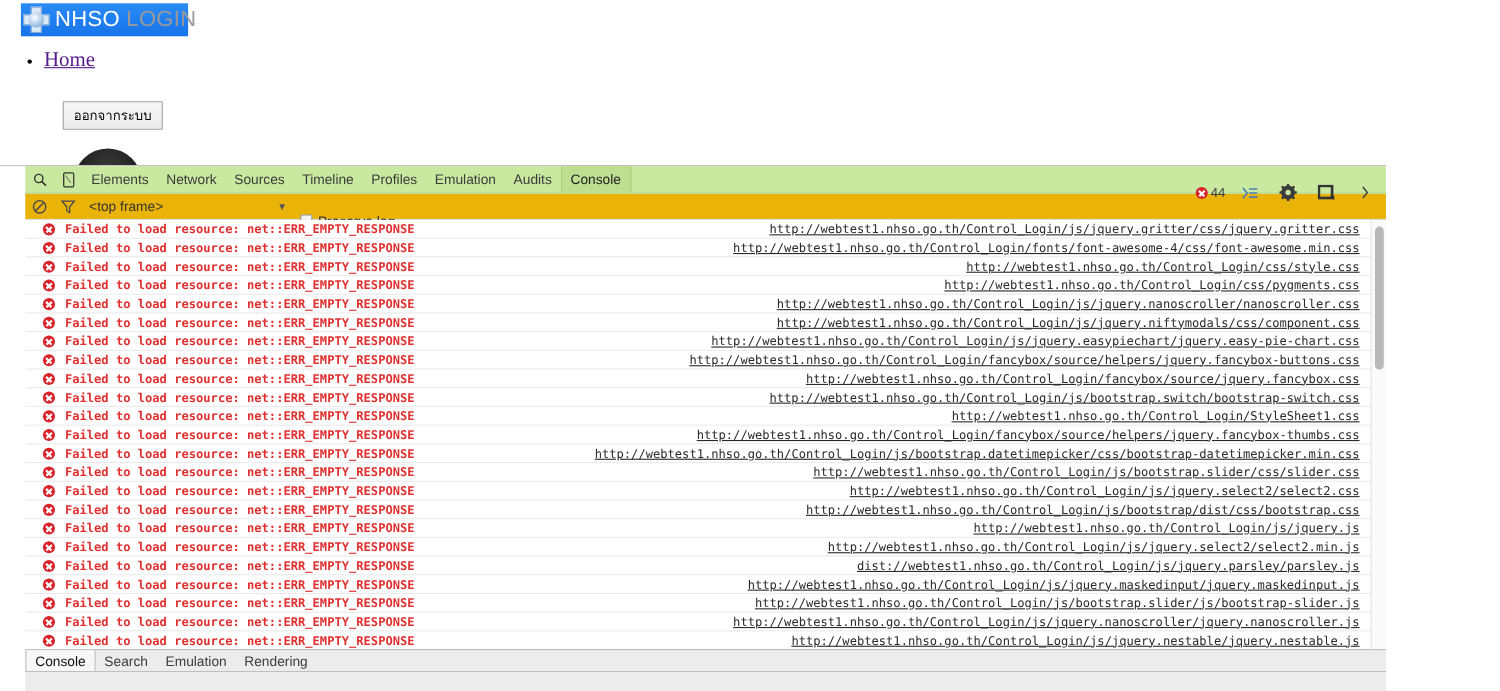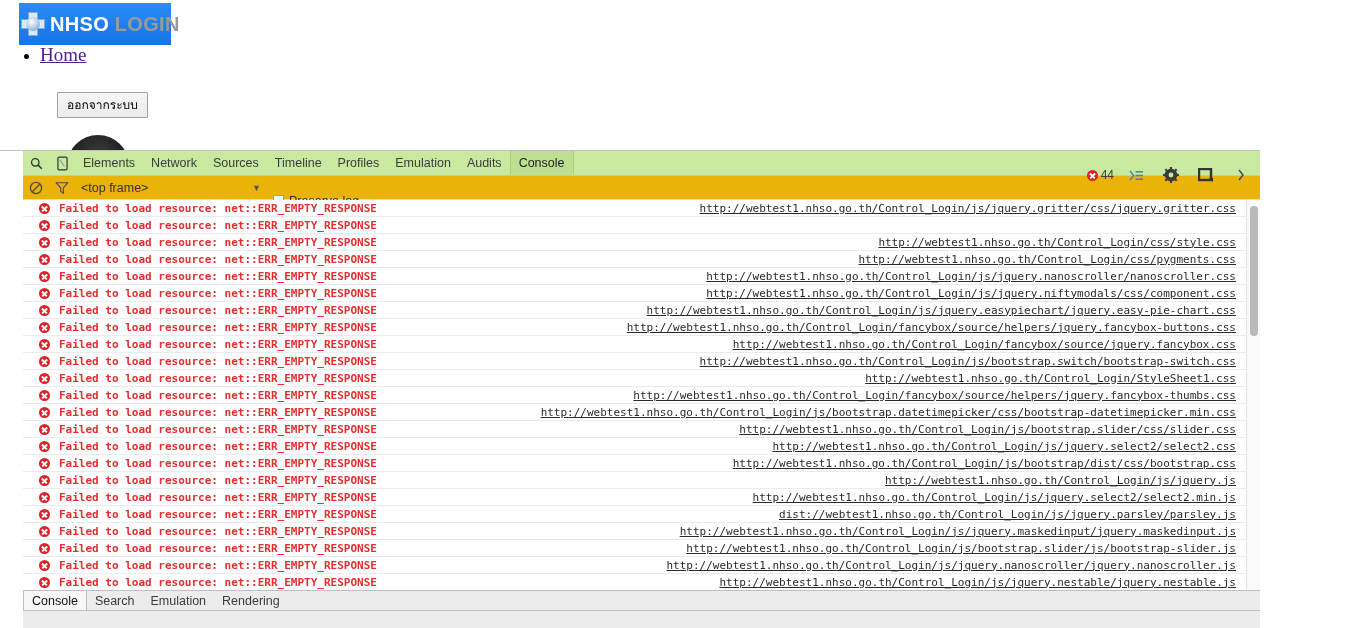--- a/index.html
+++ b/index.html
@@ -14,23 +14,23 @@
 
   
   #page-area {
     position: absolute; left: 0; top: 0;
     width: 1364px; height: 152px;
     background: #ffffff;
     overflow: hidden;
   }
   #logo-banner {
     position: absolute; left: 19px; top: 3px;
-    width: 152px; height: 42px;
+    width: 152px; height: 30px;
     background: linear-gradient(180deg,#2a8cf5 0%,#1e7ef0 55%,#1874e8 100%);
-    display: flex; align-items: center; font-weight: bold;
+    display: flex; align-items: center;
   }
   #logo-mark {
     width: 26px; height: 26px; margin-left: 1px;
     position: relative; flex: none;
   }
   #logo-mark .cross-v, #logo-mark .cross-h {
     position: absolute; background: #dbe9f7;
     border: 1px solid #7fa9d6;
   }
   #logo-mark .cross-v { left: 8px; top: 1px; width: 10px; height: 24px; }
@@ -345,20 +345,21 @@
             <span class="ring"></span>
           </span>
           <span class="msg-text" style="color: rgb(224, 48, 48);">Failed to load resource: net::ERR_EMPTY_RESPONSE</span>
           <span class="msg-url">http://webtest1.nhso.go.th/Control_Login/js/jquery.gritter/css/jquery.gritter.css</span>
         </div>
         <div class="msg-row">
           <span class="msg-icon">
             <span class="ring"></span>
           </span>
           <span class="msg-text" style="color: rgb(224, 48, 48);">Failed to load resource: net::ERR_EMPTY_RESPONSE</span>
+          <span class="msg-url">http://webtest1.nhso.go.th/Control_Login/fonts/font-awesome-4/css/font-awesome.min.css</span>
         </div>
         <div class="msg-row">
           <span class="msg-icon">
             <span class="ring"></span>
           </span>
           <span class="msg-text" style="color: rgb(224, 48, 48);">Failed to load resource: net::ERR_EMPTY_RESPONSE</span>
           <span class="msg-url">http://webtest1.nhso.go.th/Control_Login/css/style.css</span>
         </div>
         <div class="msg-row">
           <span class="msg-icon">

